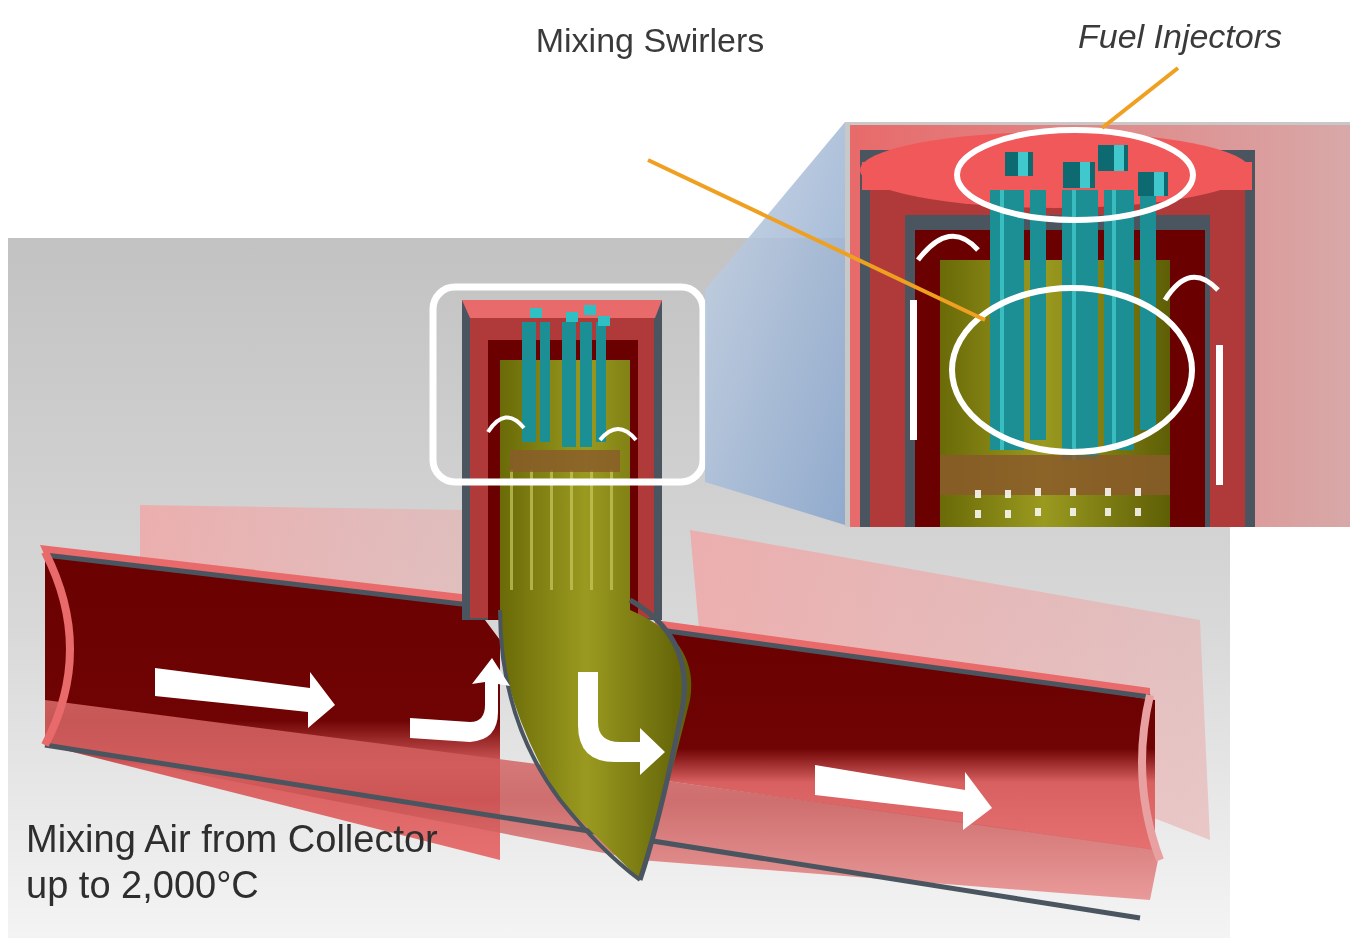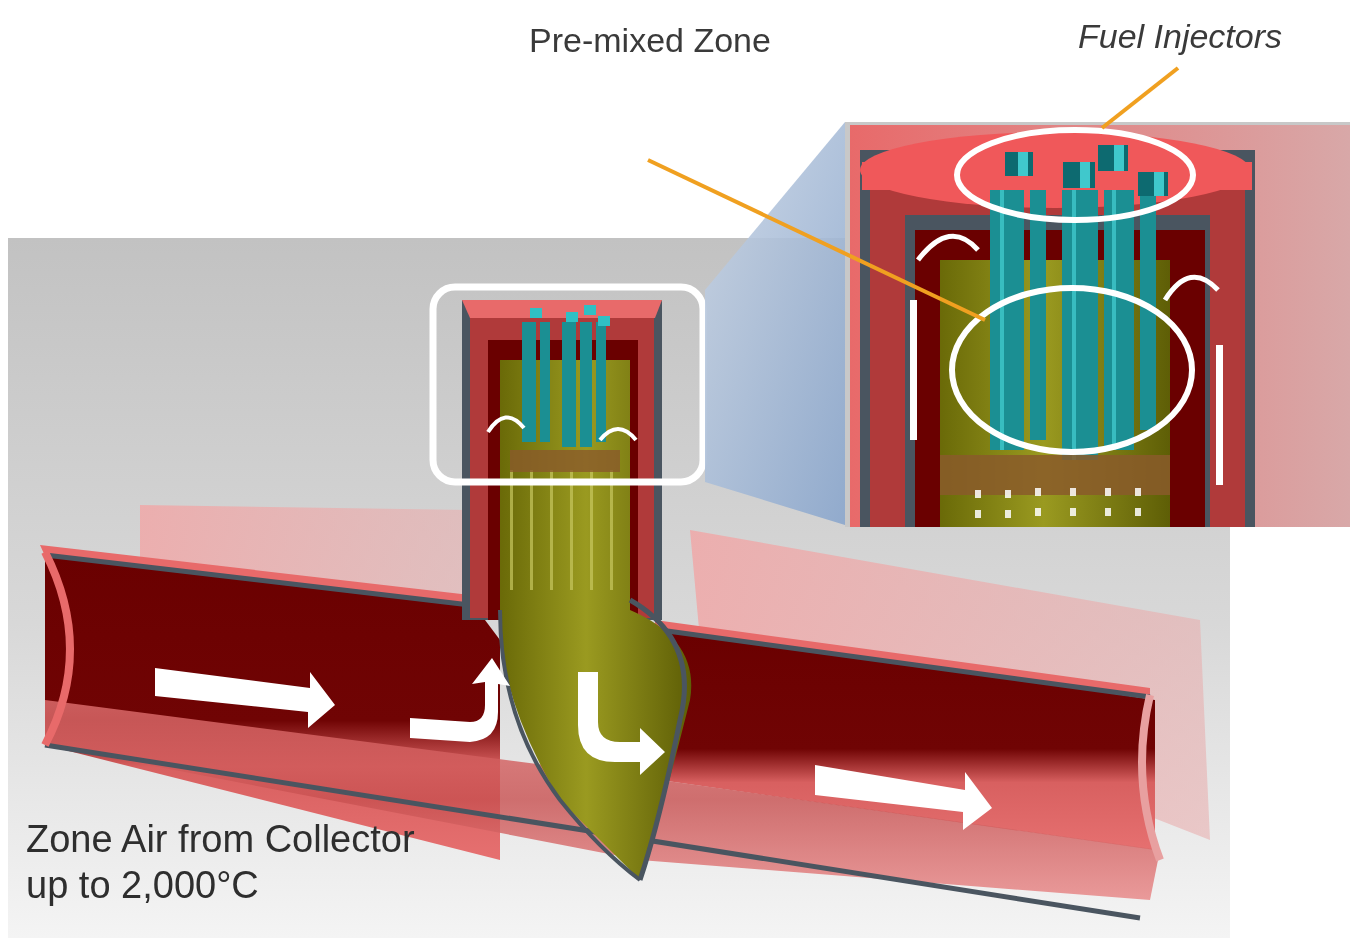--- a/index.html
+++ b/index.html
@@ -168,23 +168,23 @@
 
   <g fill="#ffffff">
     <polygon points="155,668 310,688 310,672 335,705 308,728 308,712 155,696"></polygon>
     <path d="M410,718 L470,722 Q485,722 485,705 L485,682 L472,684 L492,658 L510,686 L498,684 L498,712 Q498,740 470,742 L410,738 Z"></path>
     <path d="M578,672 L598,672 L598,722 Q598,742 620,742 L640,742 L640,728 L665,752 L640,775 L640,762 L615,762 Q578,762 578,725 Z"></path>
     <polygon points="815,765 965,790 965,772 992,808 963,830 963,812 815,795"></polygon>
   </g>
 </svg>
 
 <div class="label top" style="left:495px; top:20px; width:310px;">
-  <span class="line">Pre-mixed Zone</span>
+  <span class="line">Mixing Swirlers</span>
 </div>
 
 <div class="label top" style="left:1055px; top:16px; width:250px;font-style:italic;">
   <span class="line">Fuel Injectors</span>
 </div>
 
 <div class="label bottom" style="left:26px; top:816px;">
-  <span class="line">Zone Air from Collector</span>
+  <span class="line">Mixing Air from Collector</span>
   <span class="line">up to 2,000°C</span>
 </div>
 
 </body></html>

